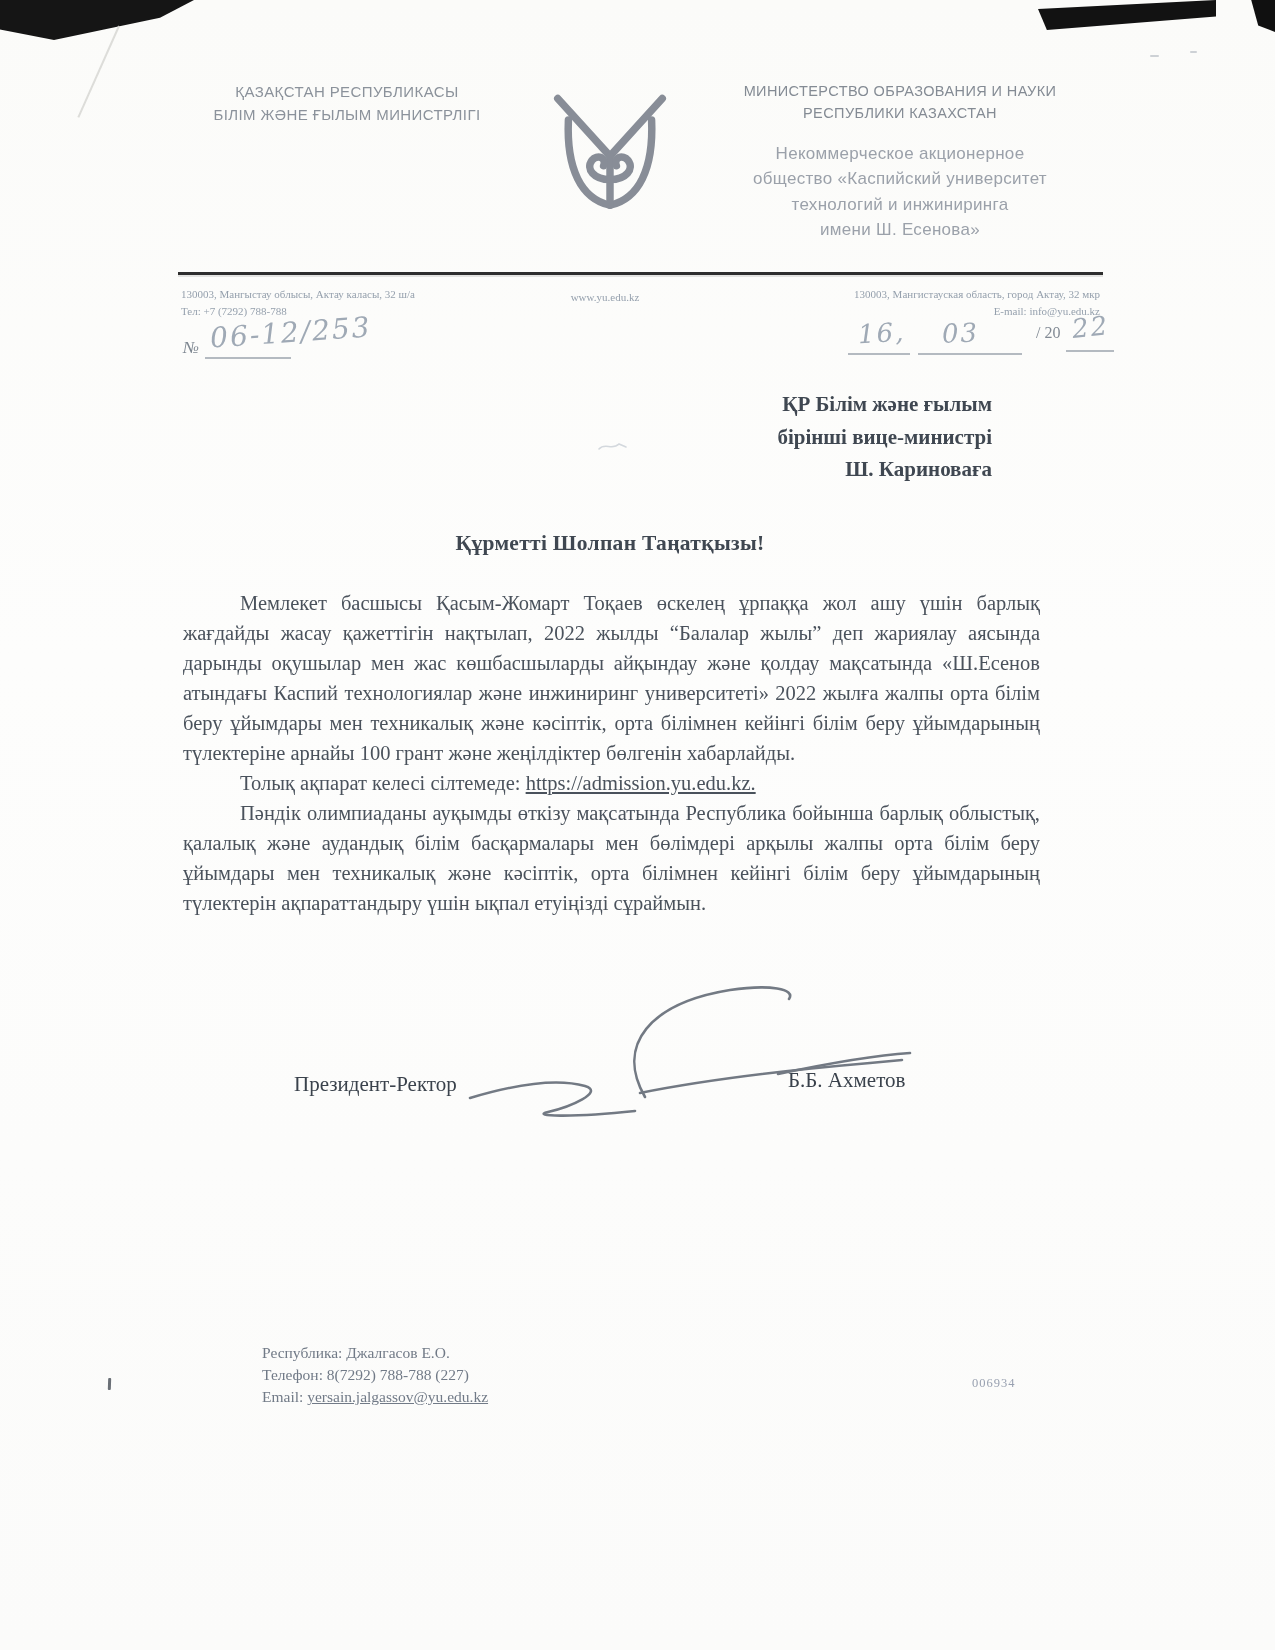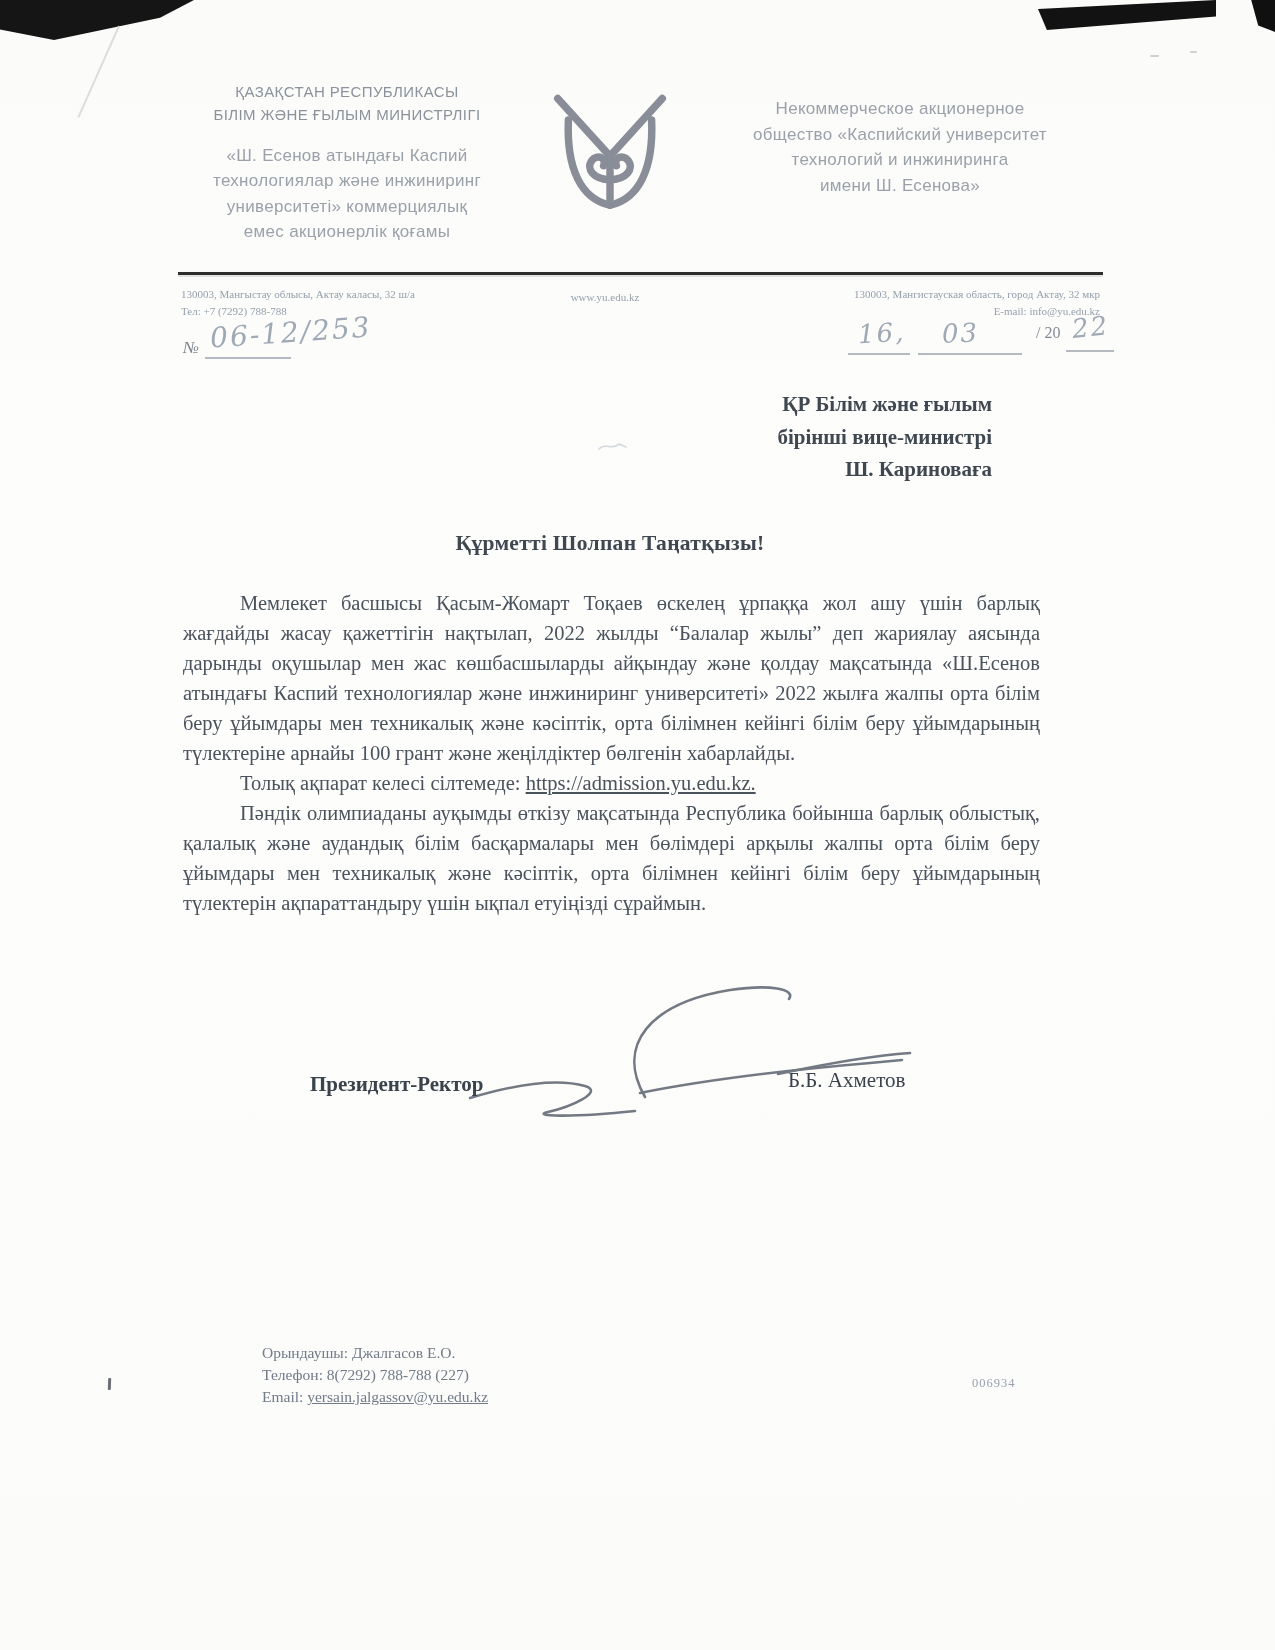--- a/index.html
+++ b/index.html
@@ -60,21 +60,21 @@
 
   .salutation{left:180px;top:531px;width:860px;text-align:center;
     font-weight:bold;font-size:21.5px;color:#3f4751;letter-spacing:.3px;}
 
   .body-text{left:183px;top:588px;width:857px;font-size:20.5px;line-height:30px;
     text-align:justify;color:#4a525c;}
   .body-text p{margin:0;text-indent:57px;}
   .doc-link{color:#4a525c;text-decoration:underline;}
 
   .sig-svg{left:440px;top:975px;}
-  .sig-title{left:310px;top:1072px;font-weight:bold;font-size:21px;color:#3a424c;}
+  .sig-title{left:294px;top:1072px;font-weight:normal;font-size:21px;color:#3a424c;}
   .sig-name{left:788px;top:1068px;font-weight:normal;font-size:21px;color:#3a424c;}
 
   .executor{left:262px;top:1342px;font-size:15.5px;line-height:22px;color:#717a87;}
   .executor a{color:#717a87;text-decoration:underline;}
   .doc-code{left:972px;top:1376px;font-size:12.5px;color:#98a0b0;letter-spacing:1px;}
 </style>
 </head>
 <body>
 
 <div class="page">
@@ -83,40 +83,38 @@
   <div class="abs crease"></div>
   <div class="abs corner-tr"></div>
   <div class="abs edge-nub"></div>
   <div class="abs noise-dash" style="left:1150px;top:55px;width:9px;"></div>
   <div class="abs noise-dash" style="left:1190px;top:51px;width:7px;"></div>
   <div class="abs bottom-tick"></div>
 
   <div class="abs lh-left">
     <div class="ministry pre">ҚАЗАҚСТАН РЕСПУБЛИКАСЫ
 БІЛІМ ЖӘНЕ ҒЫЛЫМ МИНИСТРЛІГІ</div>
-    <div class="orgname pre">«Ш. Есенов атындағы Каспий
-технологиялар және инжиниринг
-университеті» коммерциялық
-емес акционерлік қоғамы</div>
   </div>
 
   <div class="abs logo">
     <svg width="130" height="128" viewBox="0 0 110 120" fill="none">
       <g stroke="#7c828d" stroke-width="7" stroke-linecap="round" fill="none" opacity="0.9">
         <path d="M 16,28 C 14,74 28,102 55,108 C 82,102 96,74 94,28"></path>
         <path d="M 6,8 L 55,62"></path>
         <path d="M 104,8 L 55,62"></path>
         <path d="M 55,62 L 55,108"></path>
         <path d="M 55,84 C 40,84 32,74 38,66 C 43,60 52,63 49,71"></path>
         <path d="M 55,84 C 70,84 78,74 72,66 C 67,60 58,63 61,71"></path>
       </g>
     </svg>
   </div>
 
   <div class="abs lh-right">
+    <div class="ministry pre">МИНИСТЕРСТВО ОБРАЗОВАНИЯ И НАУКИ
+РЕСПУБЛИКИ КАЗАХСТАН</div>
     <div class="orgname pre">Некоммерческое акционерное
 общество «Каспийский университет
 технологий и инжиниринга
 имени Ш. Есенова»</div>
   </div>
 
   <div class="abs rule"></div>
 
   <div class="abs contact contact-left pre">130003, Мангыстау облысы, Актау каласы, 32 ш/а
 Тел: +7 (7292) 788-788</div>
@@ -160,20 +158,20 @@
         <path d="M 30,123 C 80,108 120,104 145,111 C 165,117 130,132 108,137 C 90,141 130,143 195,136"></path>
         <path d="M 200,118 C 270,104 360,94 430,88 L 462,85"></path>
         <path d="M 338,99 C 390,88 440,80 470,78"></path>
       </g>
     </svg>
   </div>
   <div class="abs sig-title">Президент-Ректор</div>
   <div class="abs sig-name">Б.Б. Ахметов</div>
 
   <div class="abs executor">
-    <div>Орындаушы: Джалгасов Е.О.</div>
+    <div>Республика: Джалгасов Е.О.</div>
     <div>Телефон: 8(7292) 788-788 (227)</div>
     <div><span>Email: </span><a href="#">yersain.jalgassov@yu.edu.kz</a></div>
   </div>
 
   <div class="abs doc-code">006934</div>
 
 </div>
 
 </body></html>

